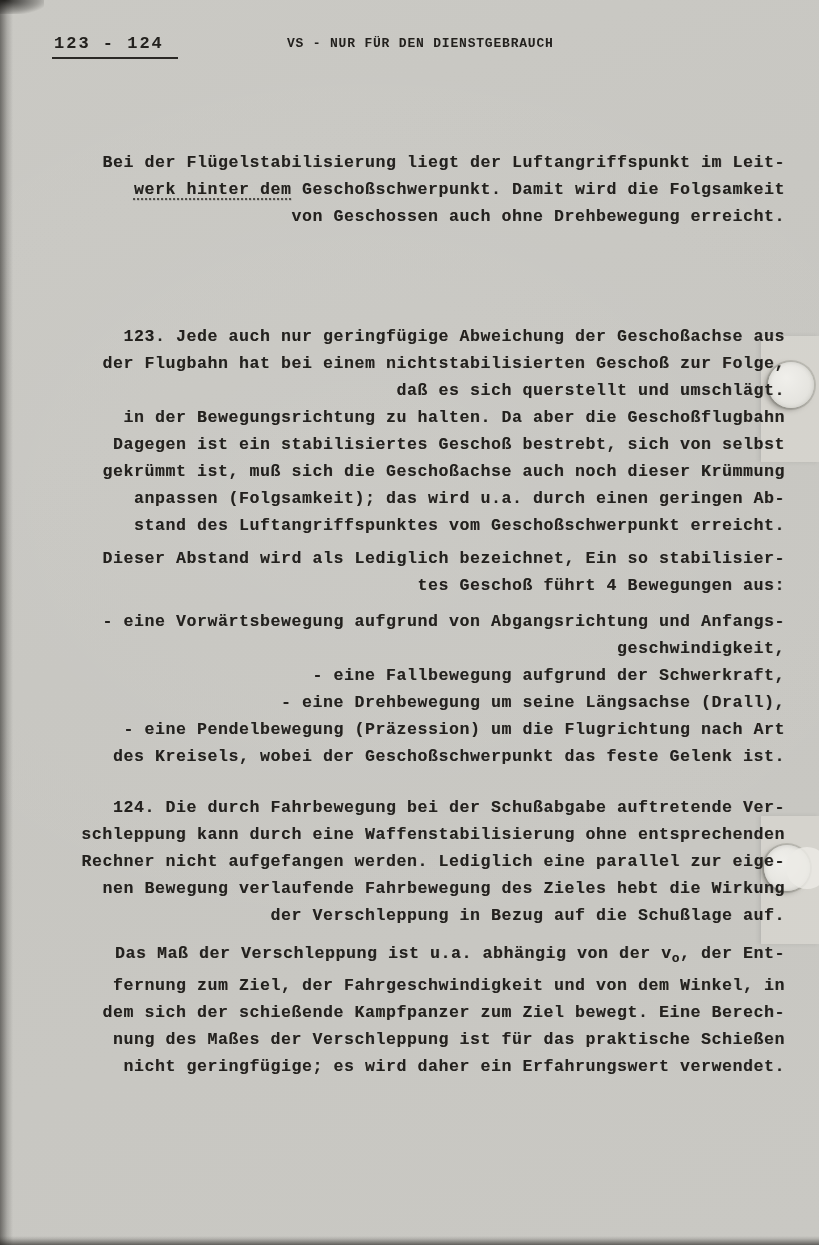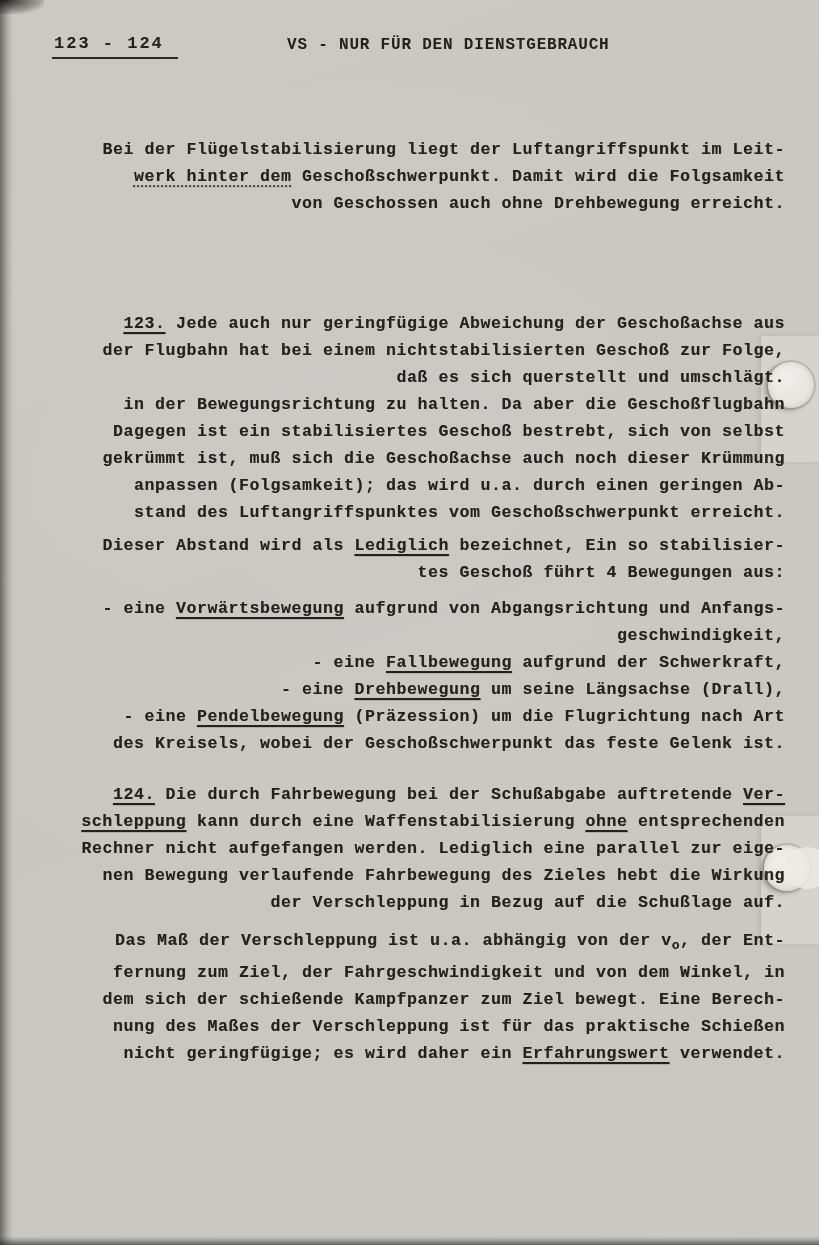--- a/index.html
+++ b/index.html
@@ -31,26 +31,26 @@
     background:radial-gradient(circle at 40% 35%, #f0efeb, #e3e2dd 75%);
     box-shadow:-3px 2px 5px rgba(90,88,82,0.5), 0 0 0 2px rgba(130,128,120,0.3), inset 0 0 4px rgba(120,118,110,0.25);}
   .punch-hole.h1{left:768px;top:362px;}
   .punch-hole.h2{left:764px;top:845px;}
   .punch-hole.h2::after{content:"";position:absolute;left:22px;top:2px;width:42px;height:42px;border-radius:50%;
     background:rgba(236,235,230,0.8);}
   
   #page-header{position:absolute;top:34px;left:0;width:100%;height:26px;font-size:17px;}
   #page-range{position:absolute;left:52px;top:0;letter-spacing:2px;
     border-bottom:2.5px solid #2a2825;padding:0 14px 4px 2px;}
-  #classification{position:absolute;left:287px;top:2px;font-size:16px;letter-spacing:0.8px;}
+  #classification{position:absolute;left:287px;top:2px;font-size:13px;letter-spacing:0.8px;}
   
-  #doc-body{position:absolute;left:55px;top:136px;width:730px;}
+  #doc-body{position:absolute;left:55px;top:149px;width:730px;}
   .line{white-space:pre;font-size:16.5px;line-height:27px;letter-spacing:0.6px;
     text-shadow:0.4px 0.4px 0.5px rgba(20,18,15,0.35);}
-  .u-solid{text-decoration:underline;text-decoration-thickness:2px;text-underline-offset:4px;}
+  .u-solid{text-decoration-thickness:2px;text-underline-offset:4px;}
   .u-dotted{text-decoration:underline dotted;text-decoration-thickness:2px;text-underline-offset:4px;
     text-decoration-color:rgba(50,48,44,0.75);}
   .sub{vertical-align:-4px;font-size:0.78em;}
   .block-intro{margin-top:0;}
   .block-p123{margin-top:93px;}
   .block-hebelarm{margin-top:6px;}
   .block-bullets{margin-top:9px;}
   .block-p124{margin-top:24px;}
   .block-mass{margin-top:11px;}
 </style>

